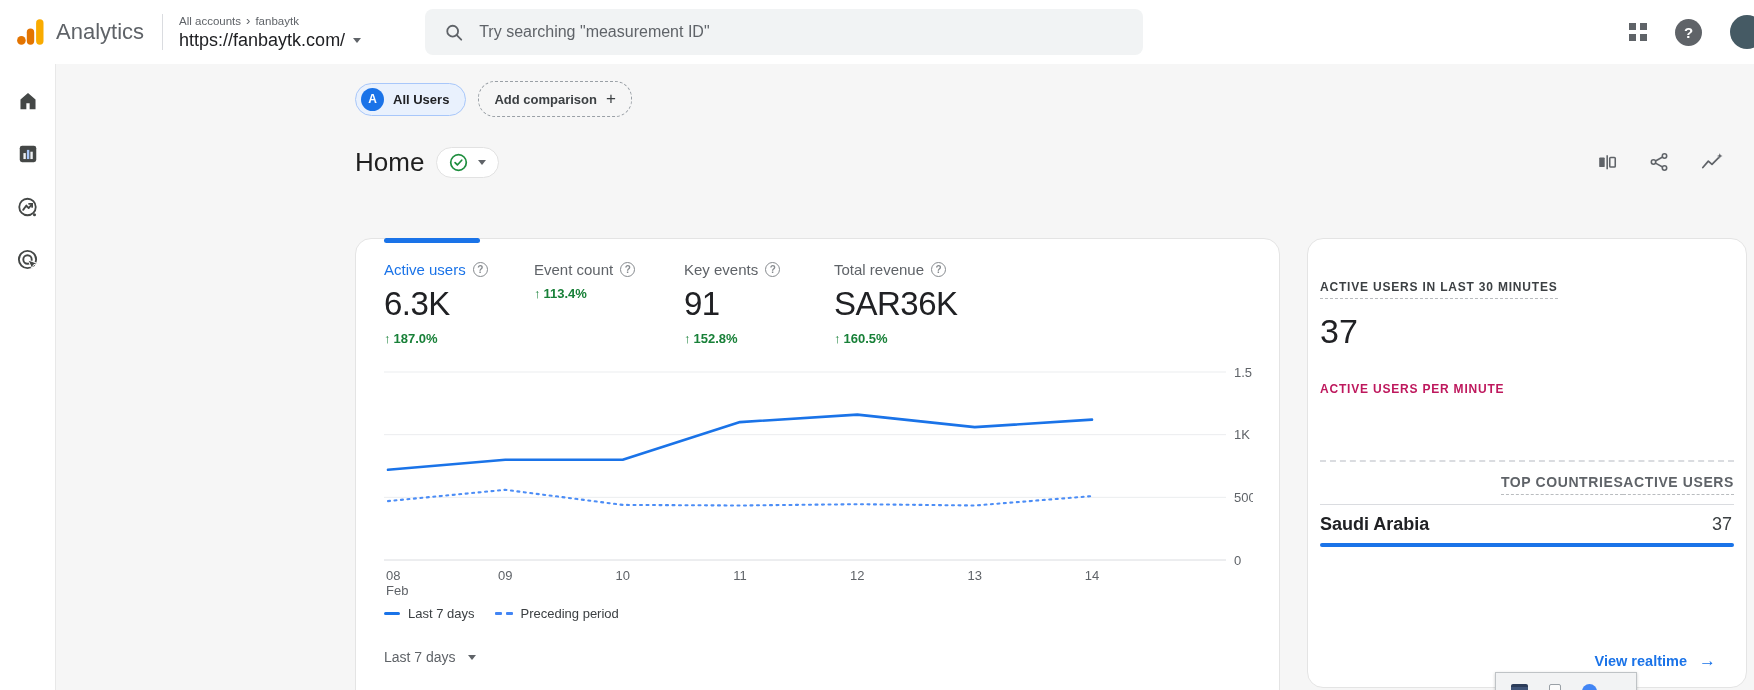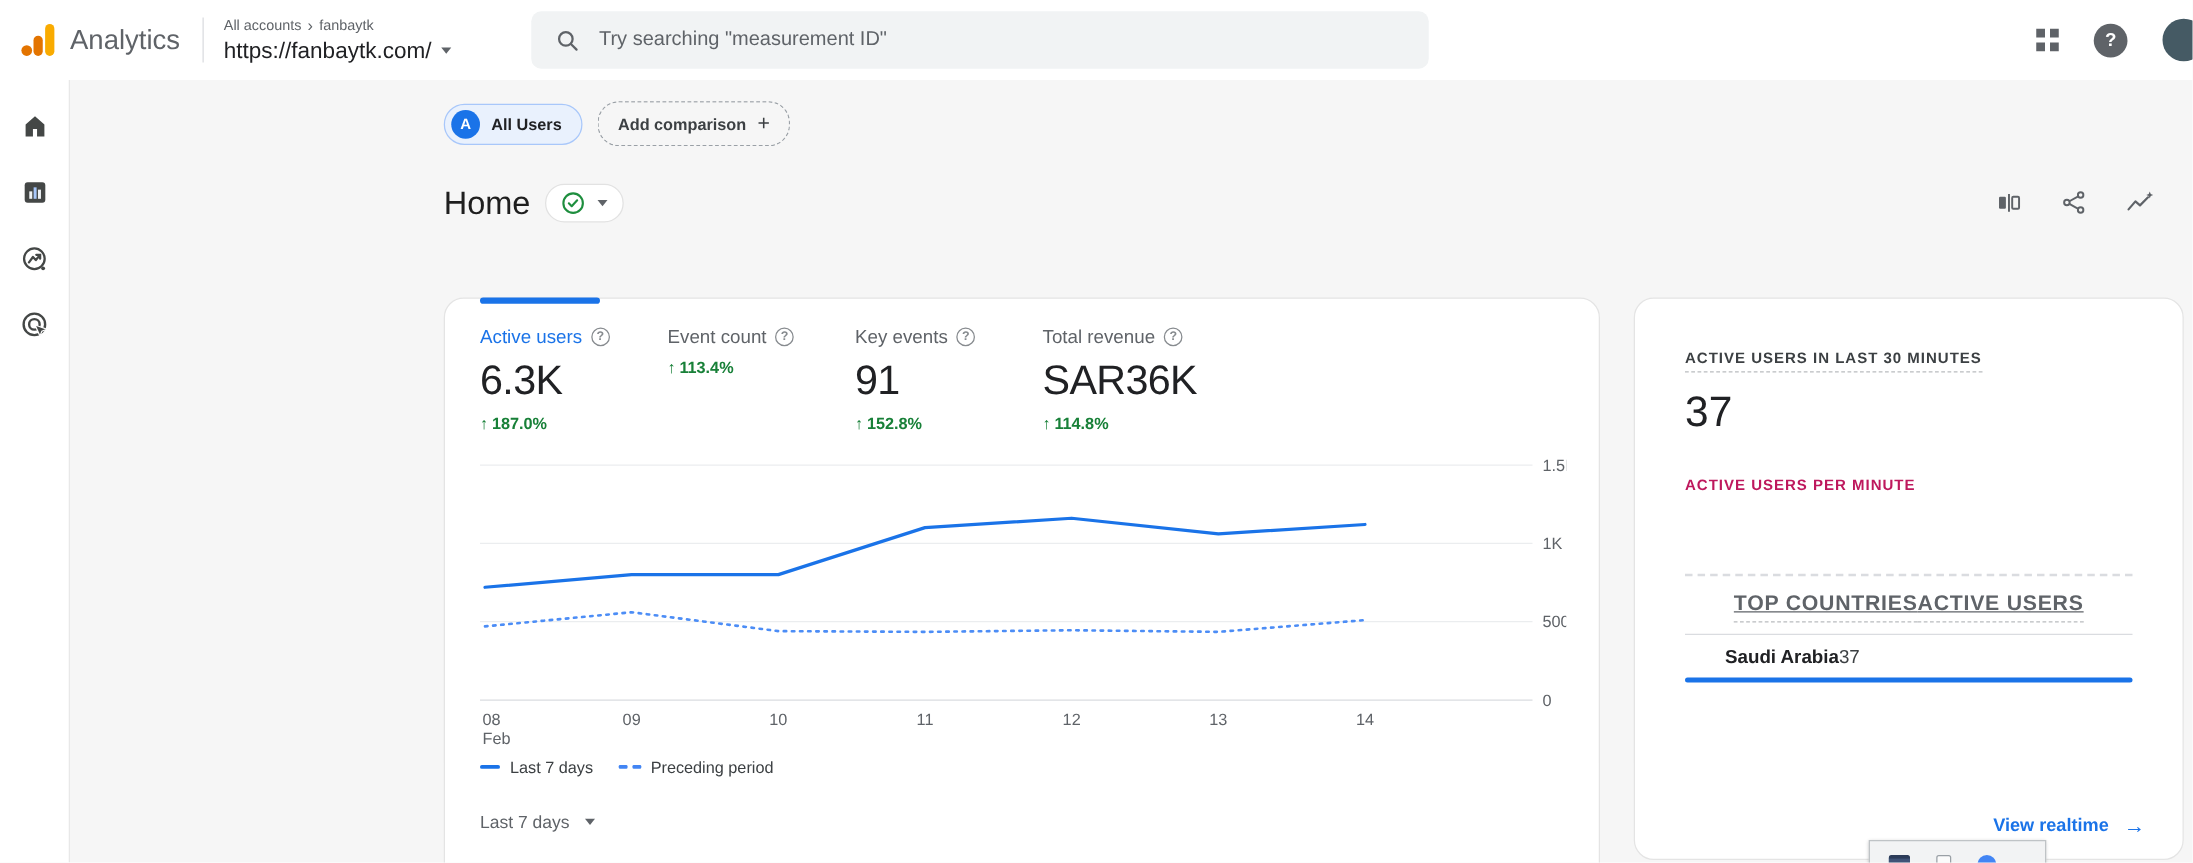--- a/index.html
+++ b/index.html
@@ -59,30 +59,30 @@
   .chart-wrap { margin-top:10px; }
   .chart-wrap svg { display:block; }
   .legend-row { display:flex; align-items:center; gap:20px; margin-top:6px; font-size:13px; color:#3c4043; }
   .legend-item { display:flex; align-items:center; gap:8px; }
   .swatch-solid { width:16px; height:3px; background:#1a73e8; border-radius:2px; }
   .swatch-dashed { display:flex; gap:4px; }
   .swatch-dashed i { width:7px; height:3px; background:#4285f4; border-radius:1px; }
   .range-row { margin-top:28px; display:flex; align-items:center; gap:12px; font-size:14px; color:#5f6368; cursor:pointer; width:fit-content; }
 
   
-  .rt-card { width:440px; height:450px; background:#fff; border:1px solid #e4e4e4; border-radius:16px; padding:38px 40px 16px; position:relative; }
+  .rt-card { width:440px; height:450px; background:#fff; border:1px solid #e4e4e4; border-radius:16px; padding:38px 12px 16px; position:relative; }
   .dotted-u { border-bottom:1px dashed #b9bcbf; padding-bottom:4px; display:inline-block; }
   .rt-title { font-size:12px; font-weight:700; letter-spacing:.8px; color:#3c4043; }
   .rt-value { margin-top:13px; font-size:34px; color:#202124; }
   .rt-sub { margin-top:31px; font-size:12px; font-weight:700; letter-spacing:.8px; color:#be185d; }
   .rt-spark { height:66px; display:flex; align-items:flex-end; }
   .rt-spark .base { width:100%; border-top:2px dashed #dadce0; }
-  .rt-cols { display:flex; justify-content:center; margin-top:12px; font-size:17px; font-weight:700; letter-spacing:.6px; color:#5f6368;text-decoration:underline; }
+  .rt-cols { display:flex; justify-content:flex-end; margin-top:12px; font-size:14px; font-weight:700; letter-spacing:.6px; color:#5f6368; }
   .rt-divider { border-top:1px solid #dadce0; margin-top:9px; }
-  .rt-row { display:flex; align-items:center; padding:9px 2px 8px 0; font-size:15px;margin-left:32px; }
+  .rt-row { display:flex; justify-content:space-between; align-items:center; padding:9px 2px 8px 0; font-size:18px; }
   .rt-country { font-weight:700; color:#202124; }
   .rt-users { color:#3c4043; }
   .rt-bar-track { height:4px; }
   .rt-bar { height:4px; background:#1a73e8; border-radius:2px; }
   .rt-link { position:absolute; right:30px; bottom:16px; display:flex; align-items:center; gap:12px; color:#1a73e8; font-size:14.5px; font-weight:700; cursor:pointer; }
   .rt-link .arr { font-size:17px; }
 
   
   .corner-popup { position:absolute; left:1439px; top:608px; width:142px; height:64px; background:#f2f3f4; border:1px solid #bfc3c6; box-shadow:0 1px 3px rgba(0,0,0,.2); display:flex; align-items:flex-start; gap:21px; padding:11px 15px; z-index:5; }
   .pp-navy { width:17px; height:13px; background:#3f5377; border-radius:2px; border-top:3px solid #2c3c59; cursor:pointer; }
@@ -251,21 +251,21 @@
               </div>
           </div>
           <div class="metric">
             <div class="metric-label">
                 <span>Total revenue</span>
                 <span class="qmark">?</span>
               </div>
             <div class="metric-value">SAR36K</div>
             <div class="metric-change">
                 <span>↑</span>
-                <span>114.8%</span>
+                <span>160.5%</span>
               </div>
           </div>
         </div>
 
         <div class="chart-wrap">
           <svg width="869" height="244" viewBox="0 0 869 244">
               <line x1="0" y1="16" x2="842" y2="16" stroke="#ebedef" stroke-width="1"></line>
               <text x="850" y="20.5" fill="#5f6368" font-size="13">1.5K</text>
               <line x1="0" y1="78.66666666666667" x2="842" y2="78.66666666666667" stroke="#ebedef" stroke-width="1"></line>
               <text x="850" y="83.16666666666667" fill="#5f6368" font-size="13">1K</text>

